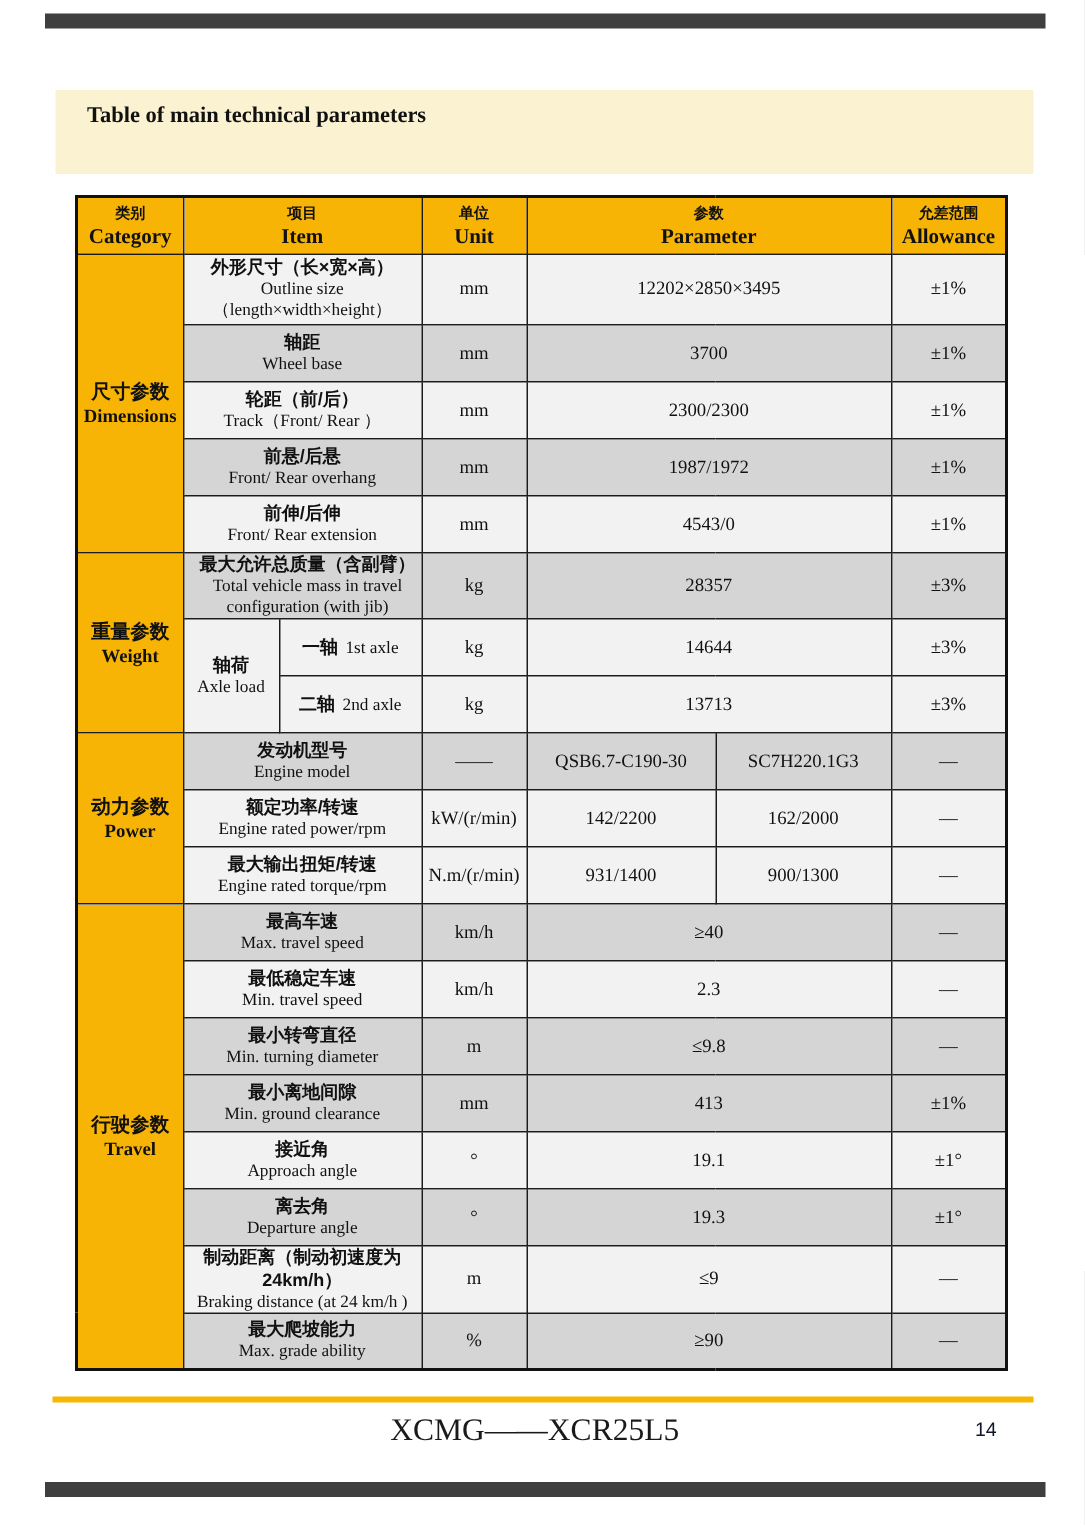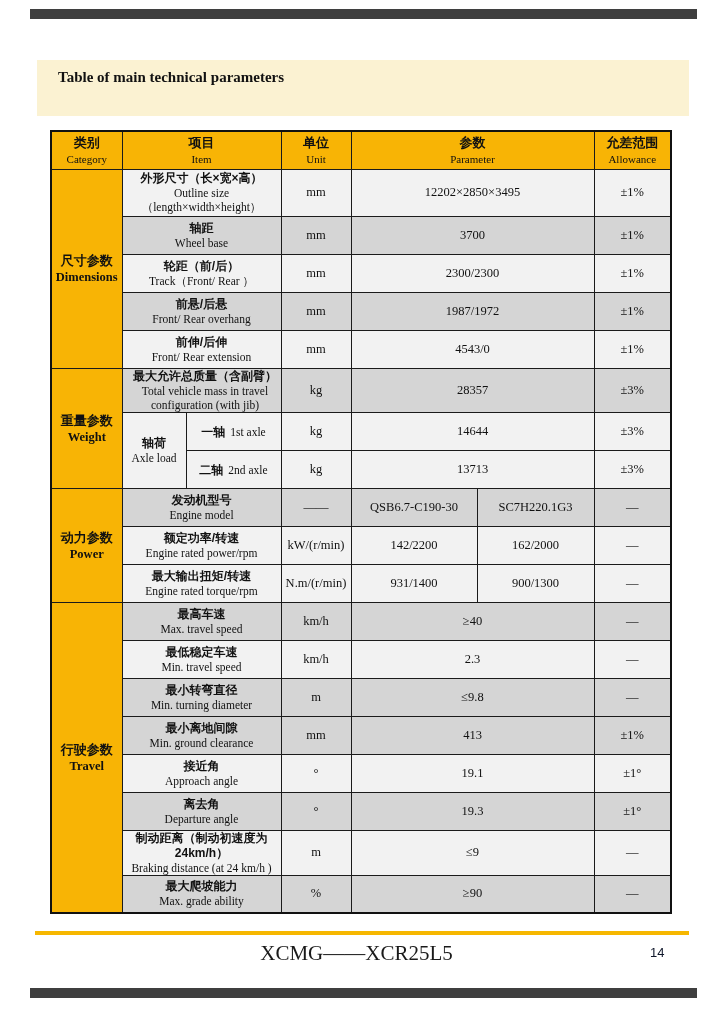--- a/index.html
+++ b/index.html
@@ -17,22 +17,22 @@
   table.params{border-collapse:collapse;table-layout:fixed;width:620px;}
   table.params td{border:1.5px solid #1b1b1b;padding:0;text-align:center;vertical-align:middle;
                   overflow:hidden;}
   table.params{border:2.5px solid #111;}
   tr.h38{height:38px;} tr.h43{height:43px;} tr.h47{height:47px;}
 
   td.yellow{background:#f8b405;}
   td.light{background:#f2f2f2;}
   td.gray{background:#d5d5d5;}
 
-  .hzh{display:block;font-size:13px;font-weight:bold;line-height:17px;}
-  .hen{display:block;font-family:"Liberation Serif","DejaVu Serif",serif;font-size:11px;font-weight:normal;line-height:16px;}
+  .hzh{display:block;font-size:10px;font-weight:bold;line-height:17px;}
+  .hen{display:block;font-family:"Liberation Serif","DejaVu Serif",serif;font-size:14px;font-weight:bold;line-height:16px;}
   .catzh{display:block;font-size:13px;font-weight:bold;line-height:17px;}
   .caten{display:block;font-family:"Liberation Serif","DejaVu Serif",serif;font-size:12.5px;font-weight:bold;line-height:16px;}
   .zh{display:block;font-size:12px;line-height:15px;font-weight:bold;}
   .en{display:block;font-family:"Liberation Serif","DejaVu Serif",serif;font-size:11.5px;line-height:14px;}
   .val{font-family:"Liberation Serif","DejaVu Serif",serif;font-size:12.5px;}
   .inlab .zh,.inlab .en{display:inline;text-align:right;}
   .inlab .en{margin-left:5px;}
   td.leftcell{text-align:left;}
   td.leftcell .zh,td.leftcell .en{padding-left:7px;}
 

